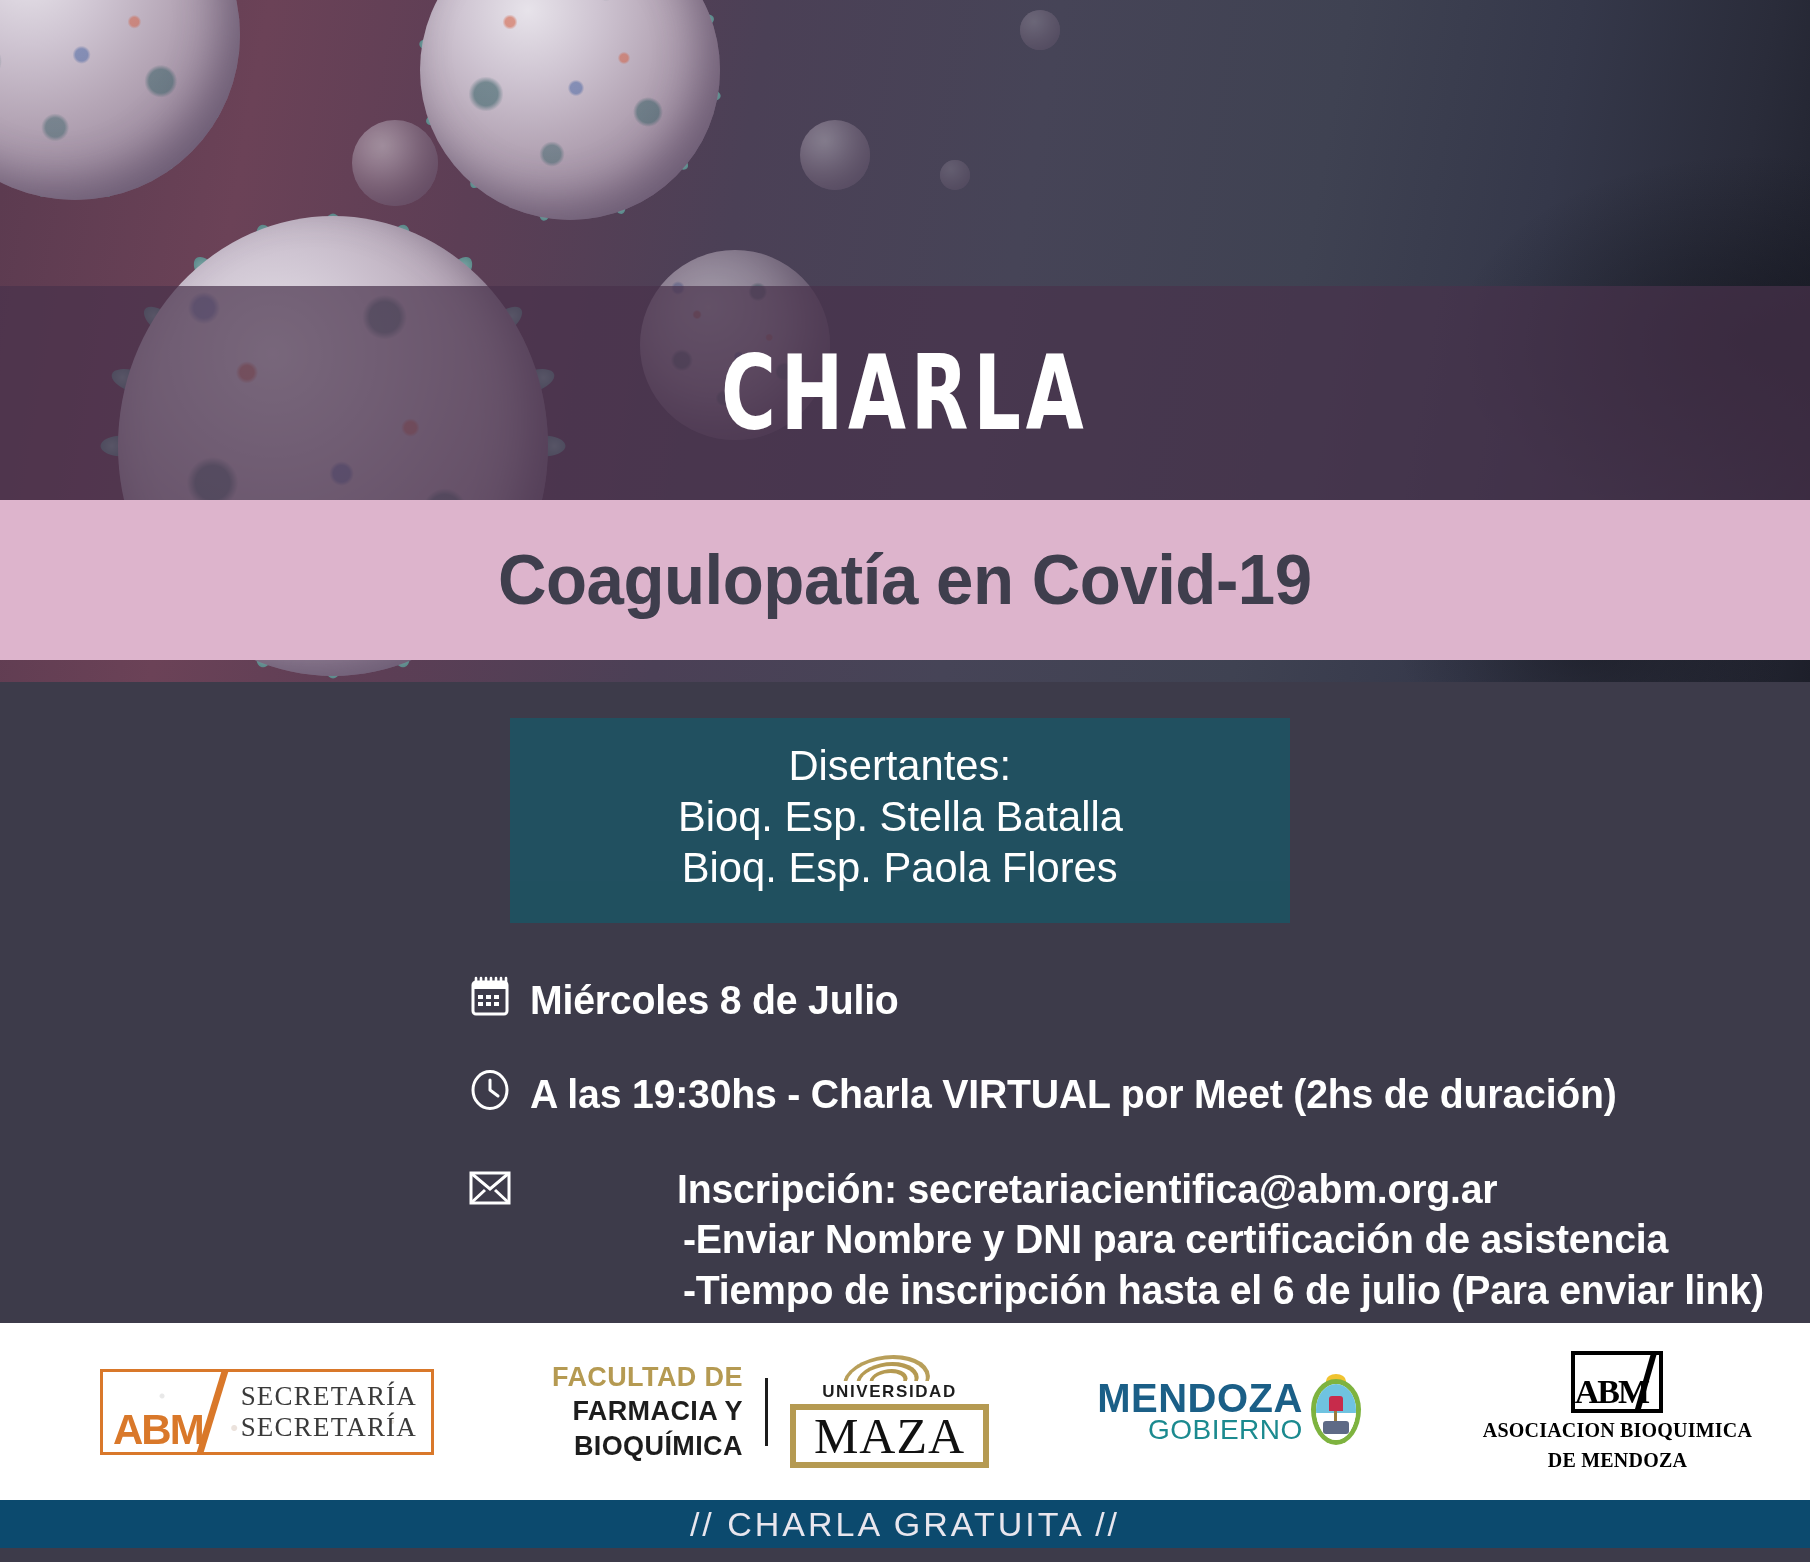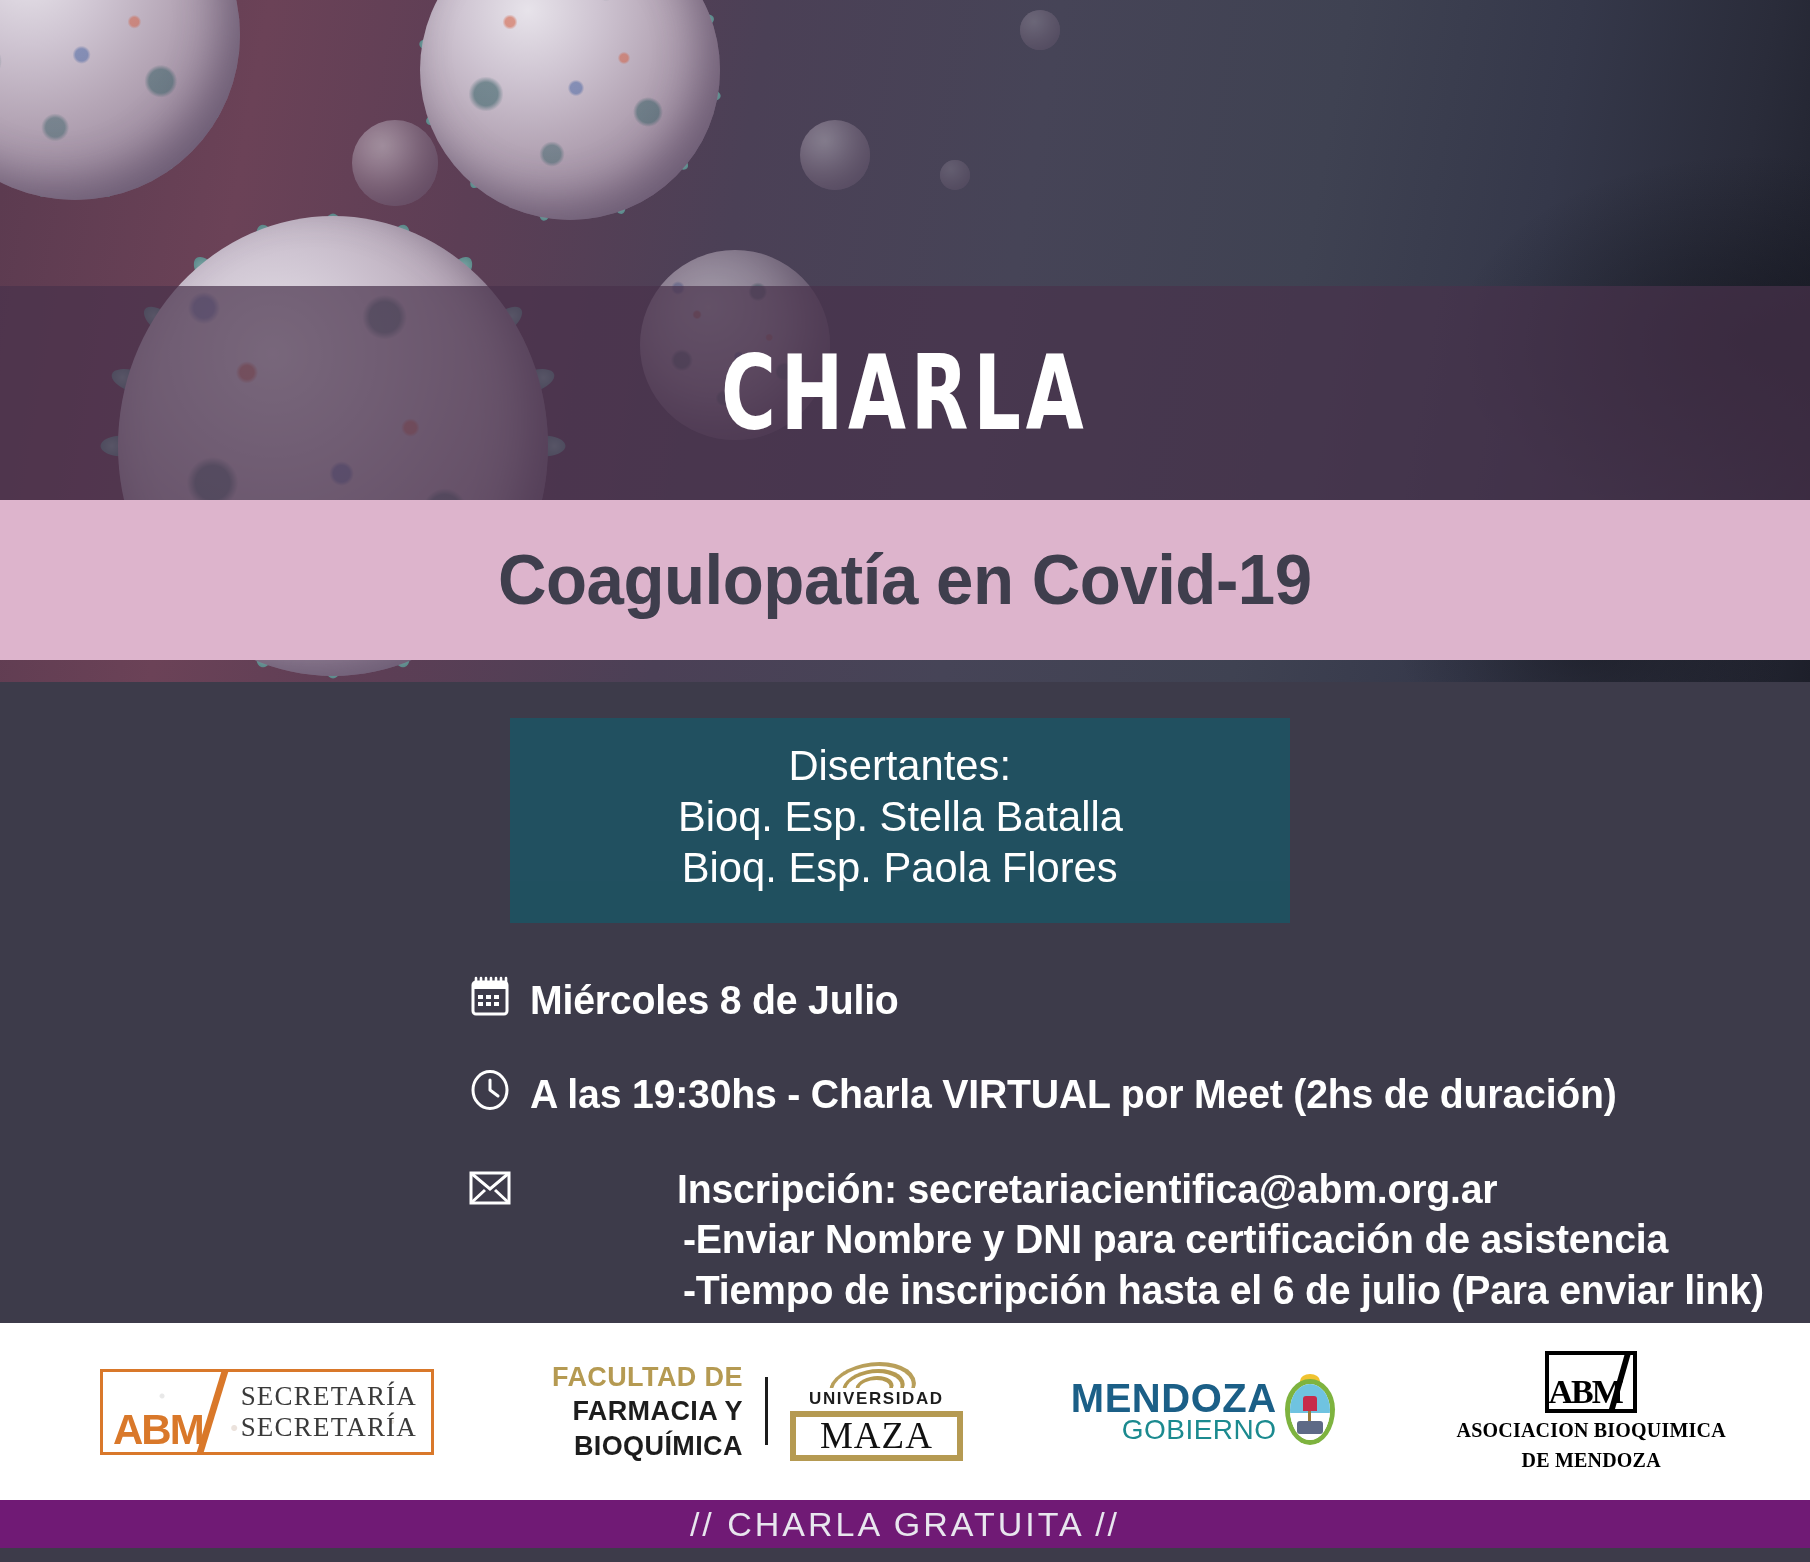--- a/index.html
+++ b/index.html
@@ -233,23 +233,23 @@
   .maza .arcs span:nth-child(1){ width: 86px; height: 26px; opacity:.95;}
   .maza .arcs span:nth-child(2){ width: 62px; height: 19px; }
   .maza .arcs span:nth-child(3){ width: 38px; height: 12px; }
   .maza .univ {
     font-family: "Liberation Sans", sans-serif;
     font-weight: 700; font-size: 17px; letter-spacing: 1.6px;
     color: #1d1d1d; margin-bottom: 2px;
   }
   .maza .mazabox {
     border: 6px solid #b59a52; background: #fff;
-    padding: 0 24px;
+    padding: 0 18px;
     font-family: "Liberation Serif", serif;
-    font-size: 37px; letter-spacing: 1px; color: #111; line-height: 1.05;
+    font-size: 50px; letter-spacing: 1px; color: #111; line-height: 1.05;
   }
 
   
   .mendoza { margin-left: 108px; display: flex; align-items: center; }
   .mza-words {
     display: flex; flex-direction: column; line-height: .96;
     font-family: "Liberation Sans", sans-serif;
     text-align: right;
   }
   .mza-words .m1 { color: #1b5f87; font-weight: 700; font-size: 40px; letter-spacing: .5px; }
@@ -304,21 +304,21 @@
   .abm-asoc .cap1 {
     margin-top: 6px;
     font-family: "Liberation Serif", serif; font-weight: 700;
     font-size: 20px; letter-spacing: .2px; color: #000; text-align: center; line-height: 1.18;
   }
 
   
   .bottom-bar {
     position: absolute; left: 0; top: 1500px;
     width: 1810px; height: 48px;
-    background: #701a75;
+    background: #0c4a6e;
     display: flex; align-items: center; justify-content: center;
   }
   .bottom-bar span {
     color: #e8e6ee;
     font-family: "Liberation Sans Narrow", "Liberation Sans", sans-serif;
     font-size: 34px;
     letter-spacing: 3px;
     font-weight: 400;
   }
 </style>

